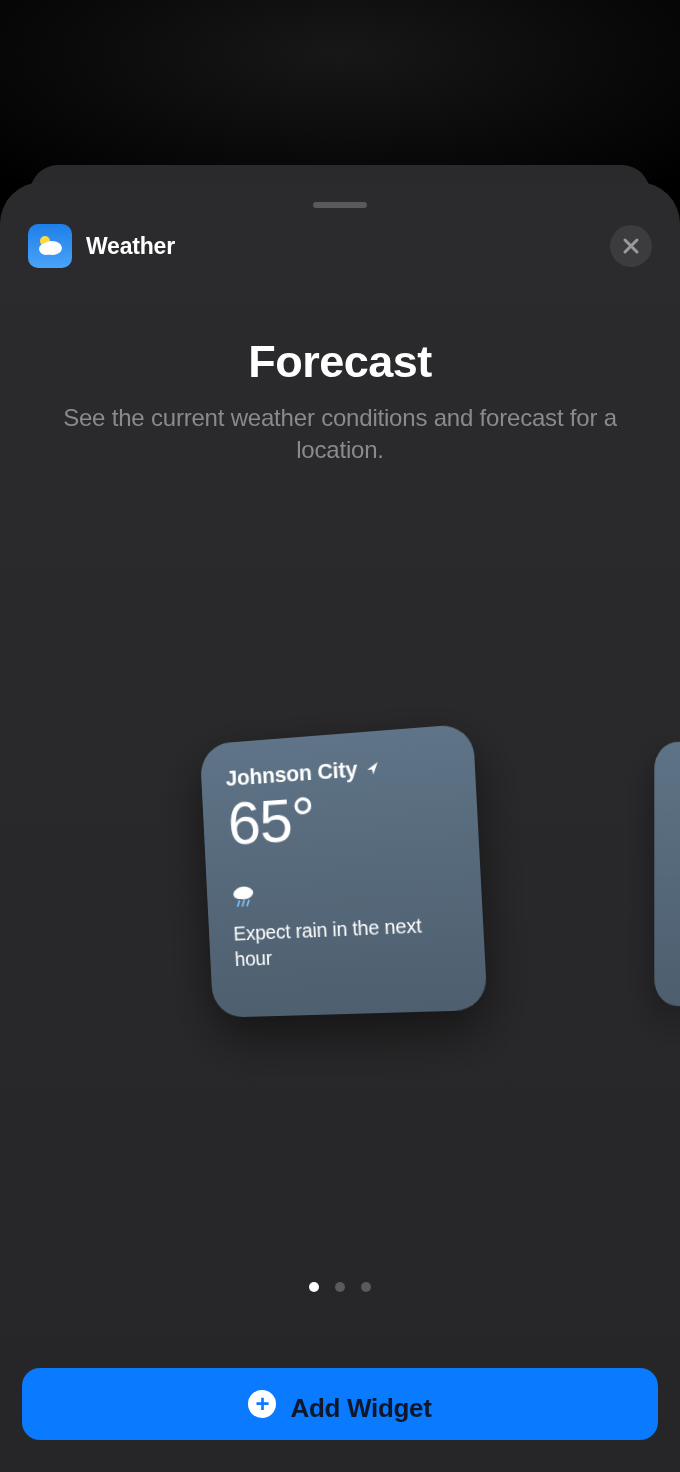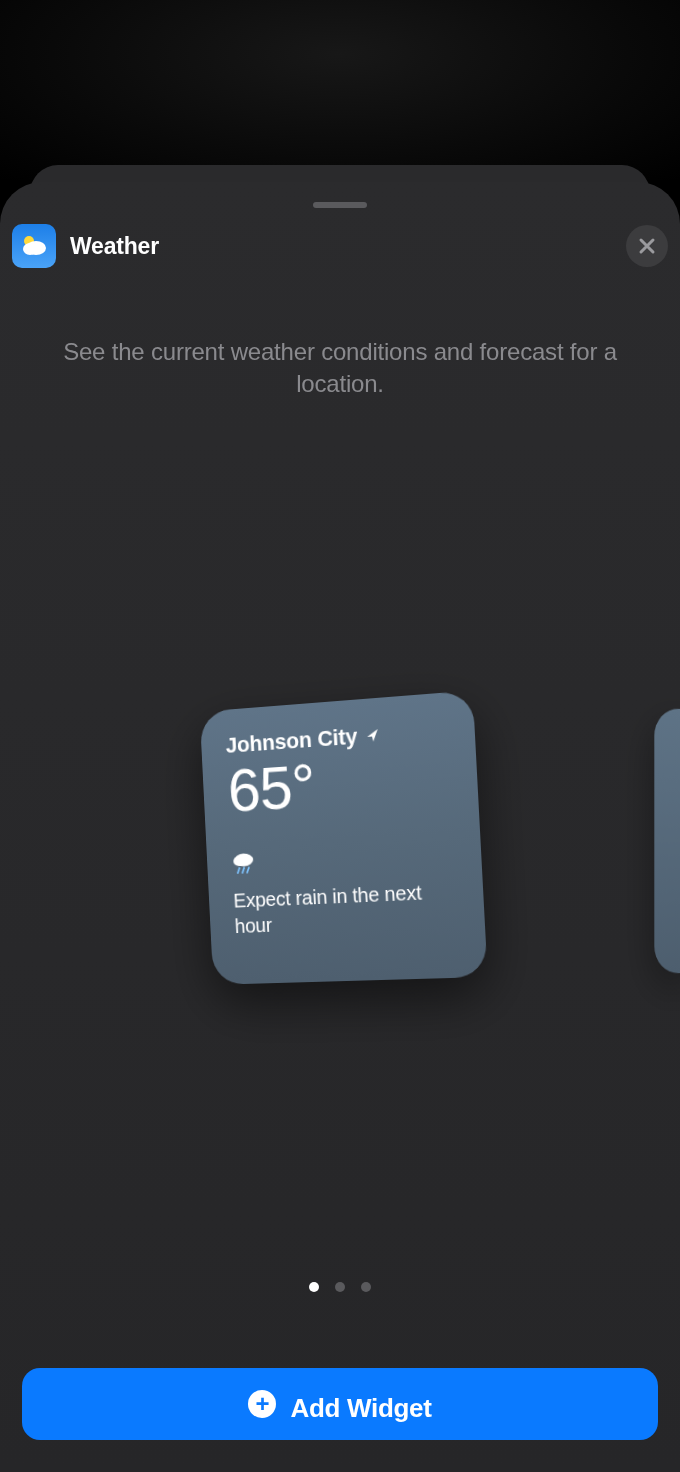--- a/index.html
+++ b/index.html
@@ -55,21 +55,21 @@
       width: 54px;
       height: 6px;
       background: #5a5a5d;
       border-radius: 3px;
       margin: 0 auto 16px auto;
     }
     
     .header {
       display: flex;
       align-items: center;
-      padding: 0 12px;
+      padding: 0 28px;
       margin-bottom: 68px;
     }
     
     .app-icon {
       width: 44px;
       height: 44px;
       border-radius: 10px;
       background: linear-gradient(180deg, #1d7fe8 0%, #4aa3f8 100%);
       display: flex;
       align-items: center;
@@ -239,21 +239,21 @@
     }
     
     .add-button-plus {
       color: #0a7aff;
       font-size: 24px;
       font-weight: 700;
       line-height: 1;
     }
     
     .add-button-text {
-      color: #ffffff;
+      color: #0f172a;
       font-size: 26px;
       font-weight: 600;
       letter-spacing: -0.3px;
       margin-top: 8px;
     }
   </style>
 </head>
 <body>
 
 <div class="bg-texture"></div>
@@ -271,20 +271,21 @@
       </svg>
     </div>
     <div class="app-name">Weather</div>
     <div class="close-btn">
       <svg class="close-x" viewBox="0 0 18 18">
         <path d="M3 3 L15 15 M15 3 L3 15" stroke="#9a9a9e" stroke-width="3" stroke-linecap="round"></path>
       </svg>
     </div>
   </div>
 
+  <div class="title">Forecast</div>
   <div class="subtitle">See the current weather conditions and forecast for a location.</div>
 
   <div class="carousel">
     <div class="widget">
       <div class="widget-location-row">
         <span class="widget-location">Johnson City</span>
         <svg class="location-arrow" viewBox="0 0 16 16">
           <path d="M2 9 L13 2 L8 14 L7 9 Z" fill="#ffffff"></path>
         </svg>
       </div>

